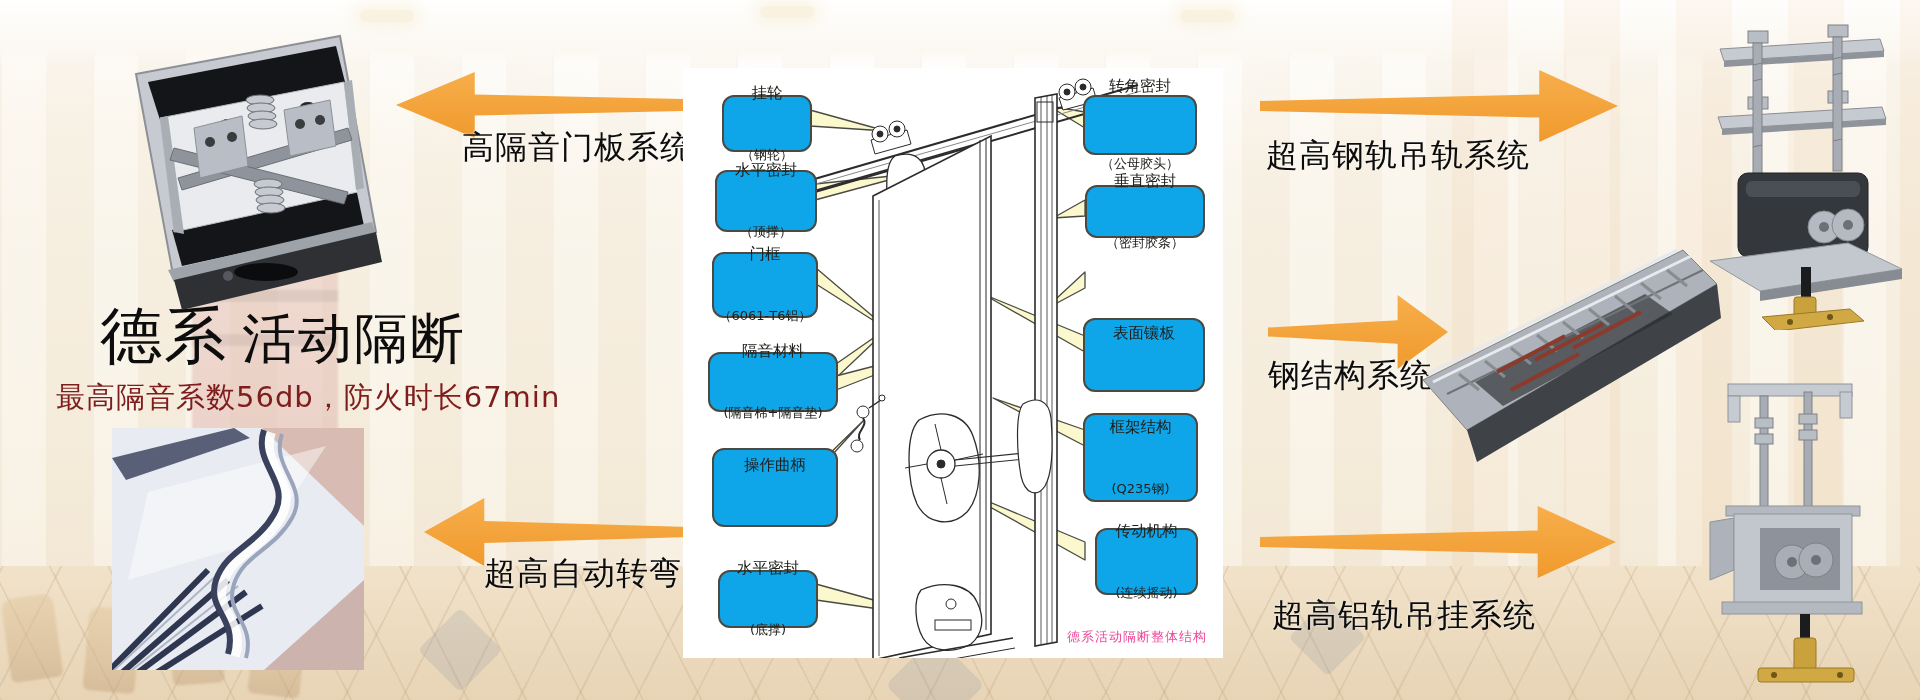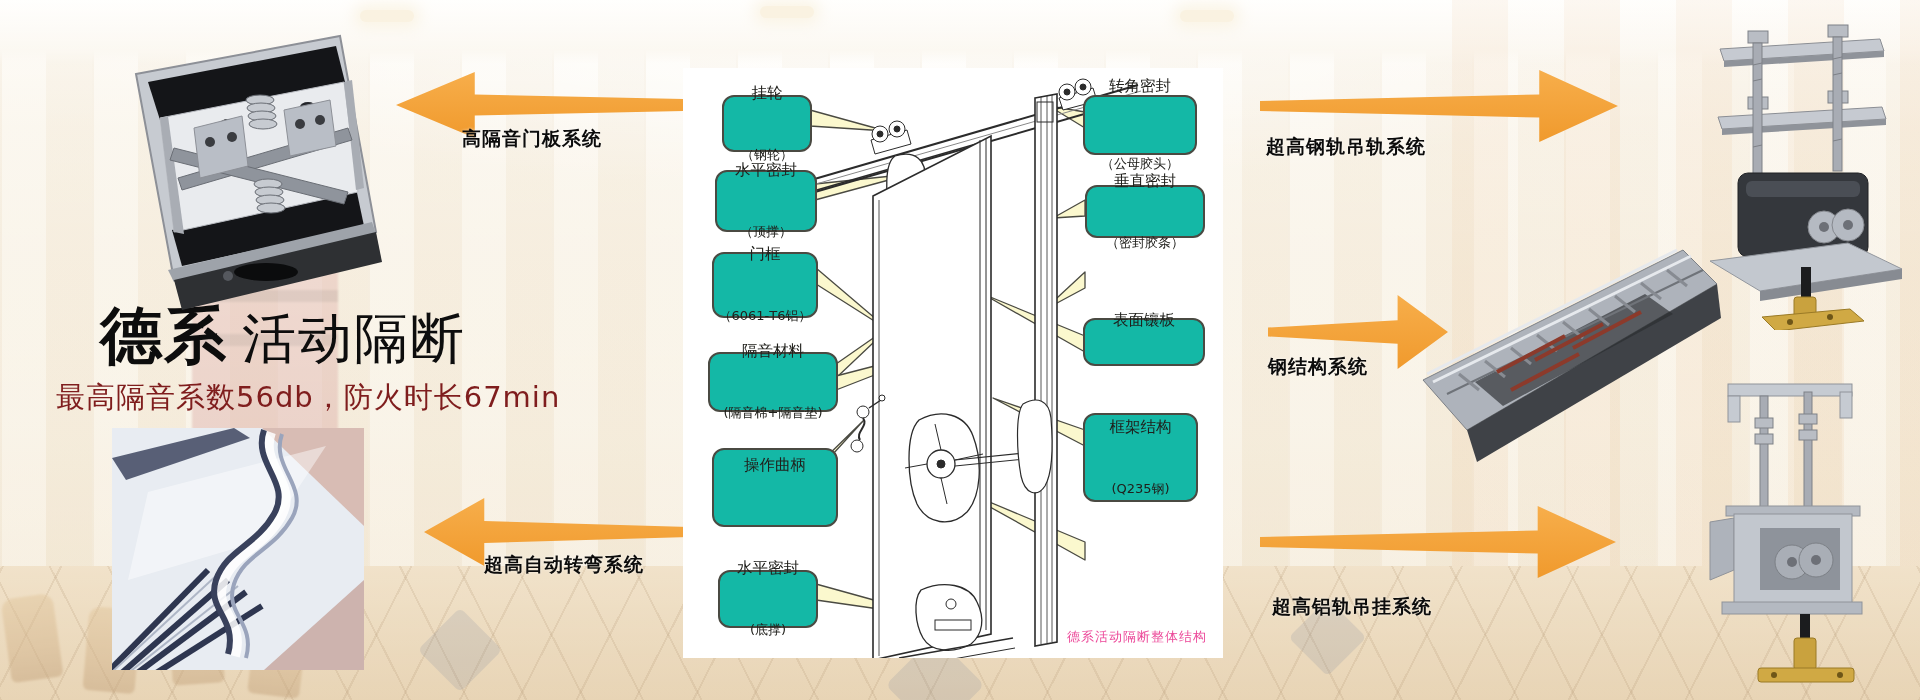--- a/index.html
+++ b/index.html
@@ -28,33 +28,33 @@
       repeating-linear-gradient(63deg, rgba(146,104,52,.22) 0 2px, rgba(0,0,0,0) 2px 52px),
       repeating-linear-gradient(-63deg, rgba(146,104,52,.22) 0 2px, rgba(0,0,0,0) 2px 52px),
       linear-gradient(180deg,#E9D2AC,#DCBE8F);}
   .carpet-motif{position:absolute;border-radius:10%;background:#3A4A6B;opacity:.18;transform:rotate(45deg);}
   .chair{position:absolute;width:52px;height:84px;border-radius:12px 12px 6px 6px;
     background:linear-gradient(180deg,#D2A868 0%,#BE8F52 60%,#A8783E 100%);opacity:.5;filter:blur(1px);}
   #bg-veil{position:absolute;inset:0;
     background:linear-gradient(180deg, rgba(255,255,255,.55) 0%, rgba(255,255,255,.40) 35%, rgba(255,255,255,.34) 100%);}
   
   #title-row{left:100px;top:294px;display:flex;align-items:baseline;gap:14px;color:#0d0d0d;}
-  #title-row .t1{font-size:62px;font-weight:bold;letter-spacing:2px;}
+  #title-row .t1{font-size:62px;font-weight:normal;letter-spacing:2px;}
   #title-row .t2{font-size:54px;font-weight:normal;letter-spacing:2px;}
   #subtitle{left:56px;top:378px;font-size:29px;color:#7f1d1d;letter-spacing:1px;}
   
   .arrow{background:linear-gradient(180deg,#F7AE4B,#F09A2D);}
   .arrow.l{clip-path:polygon(0% 50%,22% 0%,22% 34%,100% 43%,100% 57%,22% 66%,22% 100%);}
   .arrow.r{clip-path:polygon(100% 50%,78% 0%,78% 34%,0% 43%,0% 57%,78% 66%,78% 100%);}
   .arrow.r.short{clip-path:polygon(100% 50%,72% 0%,72% 34%,0% 44%,0% 56%,72% 66%,72% 100%);}
-  .sys-label{font-size:19px;font-weight:bold;color:#0c0c0c;letter-spacing:1px;white-space:nowrap;
+  .sys-label{font-size:32px;font-weight:normal;color:#0c0c0c;letter-spacing:1px;white-space:nowrap;
     text-shadow:0 0 3px rgba(255,255,255,.65);}
   
   #panel{left:683px;top:68px;width:540px;height:590px;background:#FFFFFF;}
-  .callout{position:absolute;background:#14b8a6;border:2px solid #4A4A42;border-radius:12px;
+  .callout{position:absolute;background:#0ea5e9;border:2px solid #4A4A42;border-radius:12px;
     display:flex;flex-direction:column;align-items:center;justify-content:center;
     color:#20201c;text-align:center;line-height:1.28;box-sizing:border-box;padding:2px 3px;}
   .callout .n{font-size:15.5px;}
   .callout .d{font-size:13px;white-space:nowrap;margin-top:43px;}
   #diagram-caption{position:absolute;right:16px;bottom:12px;font-size:13px;color:#ec4899;letter-spacing:1px;}
   svg{display:block;}
 </style>
 </head>
 <body>
 
@@ -276,27 +276,31 @@
     </div>
 
     <div class="callout" style="left:400px;top:27px;width:114px;height:60px;gap:16px;">
       <div class="n">转角密封</div>
       <div class="d">（公母胶头）</div>
     </div>
     <div class="callout" style="left:402px;top:117px;width:120px;height:53px;">
       <div class="n">垂直密封</div>
       <div class="d">（密封胶条）</div>
     </div>
-    <div class="callout" style="left:400px;top:250px;width:122px;height:48px;">
+    <div class="callout" style="left:400px;top:250px;width:122px;height:74px;">
       <div class="n">表面镶板</div>
       <div class="d"></div>
     </div>
     <div class="callout" style="left:400px;top:345px;width:115px;height:89px;">
       <div class="n">框架结构</div>
       <div class="d">(Q235钢)</div>
+    </div>
+    <div class="callout" style="left:412px;top:460px;width:103px;height:67px;">
+      <div class="n">传动机构</div>
+      <div class="d">(连续摇动)</div>
     </div>
 
     <div id="diagram-caption">德系活动隔断整体结构</div>
   </div>
 
   <div class="abs" style="left:1698px;top:5px;width:218px;height:325px;">
     <svg width="218" height="325" viewBox="0 0 218 325">
       <polygon points="22,44 182,34 186,46 26,56" fill="#C6CAD1" stroke="#8B8E94"></polygon>
       <polygon points="26,56 186,46 186,52 26,62" fill="#8F939A"></polygon>
       <polygon points="20,112 184,102 188,114 24,124" fill="#C6CAD1" stroke="#8B8E94"></polygon>

